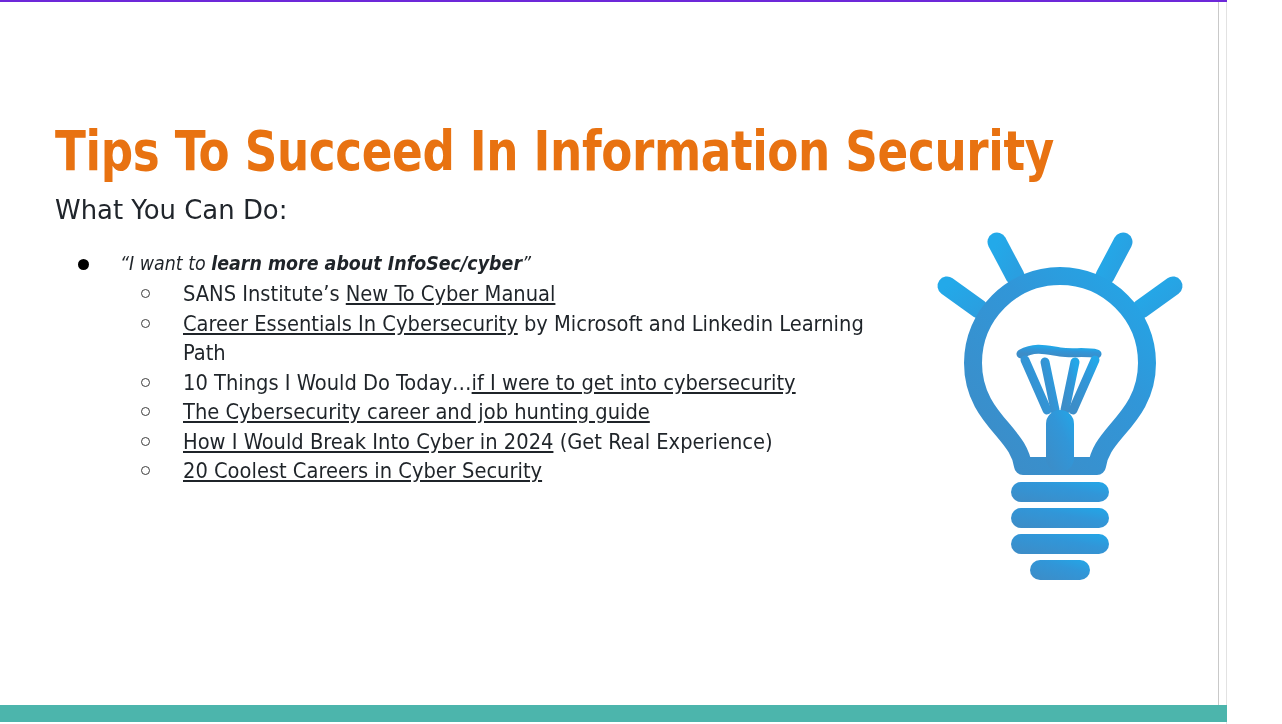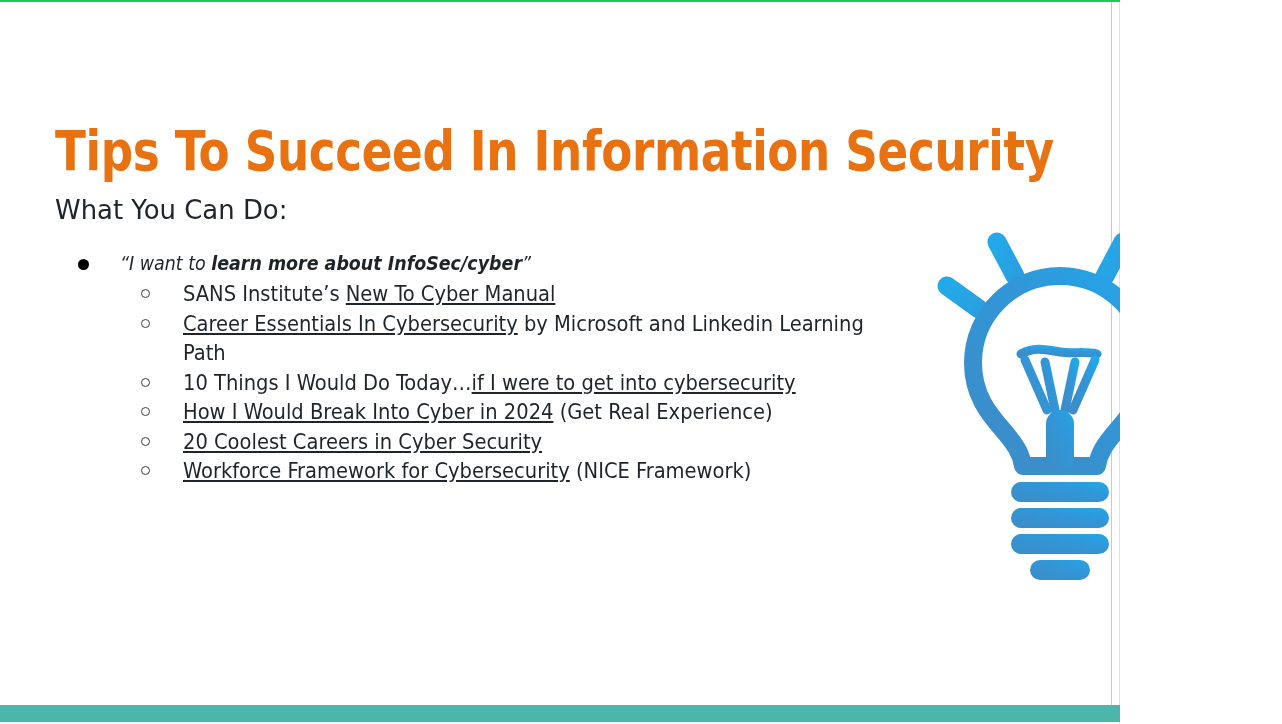--- a/index.html
+++ b/index.html
@@ -11,25 +11,25 @@
   body {
     width: 1282px;
     height: 724px;
     overflow: hidden;
     font-family: "Liberation Sans", sans-serif;
   }
 
   
   #slide {
     position: relative;
-    width: 1120px;
+    width: 1227px;
     height: 724px;
     background: #ffffff;
     box-sizing: border-box;
-    border-top: 2px solid #22c55e;
+    border-top: 2px solid #6d28d9;
     overflow: hidden;
   }
   #slide-edge-right {
     position: absolute;
     top: 0;
     right: 8px;
     width: 1px;
     height: 709px;
     background: #c9c9c9;
   }
@@ -173,29 +173,29 @@
       <div class="l2-item">
         <span class="ring"></span>
         <span class="l2-text"><u>Career Essentials In Cybersecurity</u> by Microsoft and Linkedin Learning Path</span>
       </div>
       <div class="l2-item">
         <span class="ring"></span>
         <span class="l2-text">10 Things I Would Do Today…<u>if I were to get into cybersecurity</u></span>
       </div>
       <div class="l2-item">
         <span class="ring"></span>
+        <span class="l2-text"><u>The Cybersecurity career and job hunting guide</u></span>
+      </div>
+      <div class="l2-item">
+        <span class="ring"></span>
         <span class="l2-text"><u>How I Would Break Into Cyber in 2024</u> (Get Real Experience)</span>
       </div>
       <div class="l2-item">
         <span class="ring"></span>
         <span class="l2-text"><u>20 Coolest Careers in Cyber Security</u></span>
-      </div>
-      <div class="l2-item">
-        <span class="ring"></span>
-        <span class="l2-text"><u>Workforce Framework for Cybersecurity</u> (NICE Framework)</span>
       </div>
     </div>
 
   <svg id="lightbulb" width="290" height="375" viewBox="0 0 290 375" style="position:absolute; left:915px; top:212px;" xmlns="http://www.w3.org/2000/svg">
     <defs>
       <linearGradient id="bulbGrad" x1="1" y1="0" x2="0.15" y2="1">
         <stop offset="0%" stop-color="#22a7e8"></stop>
         <stop offset="42%" stop-color="#3196d8"></stop>
         <stop offset="100%" stop-color="#3c8dc8"></stop>
       </linearGradient>

